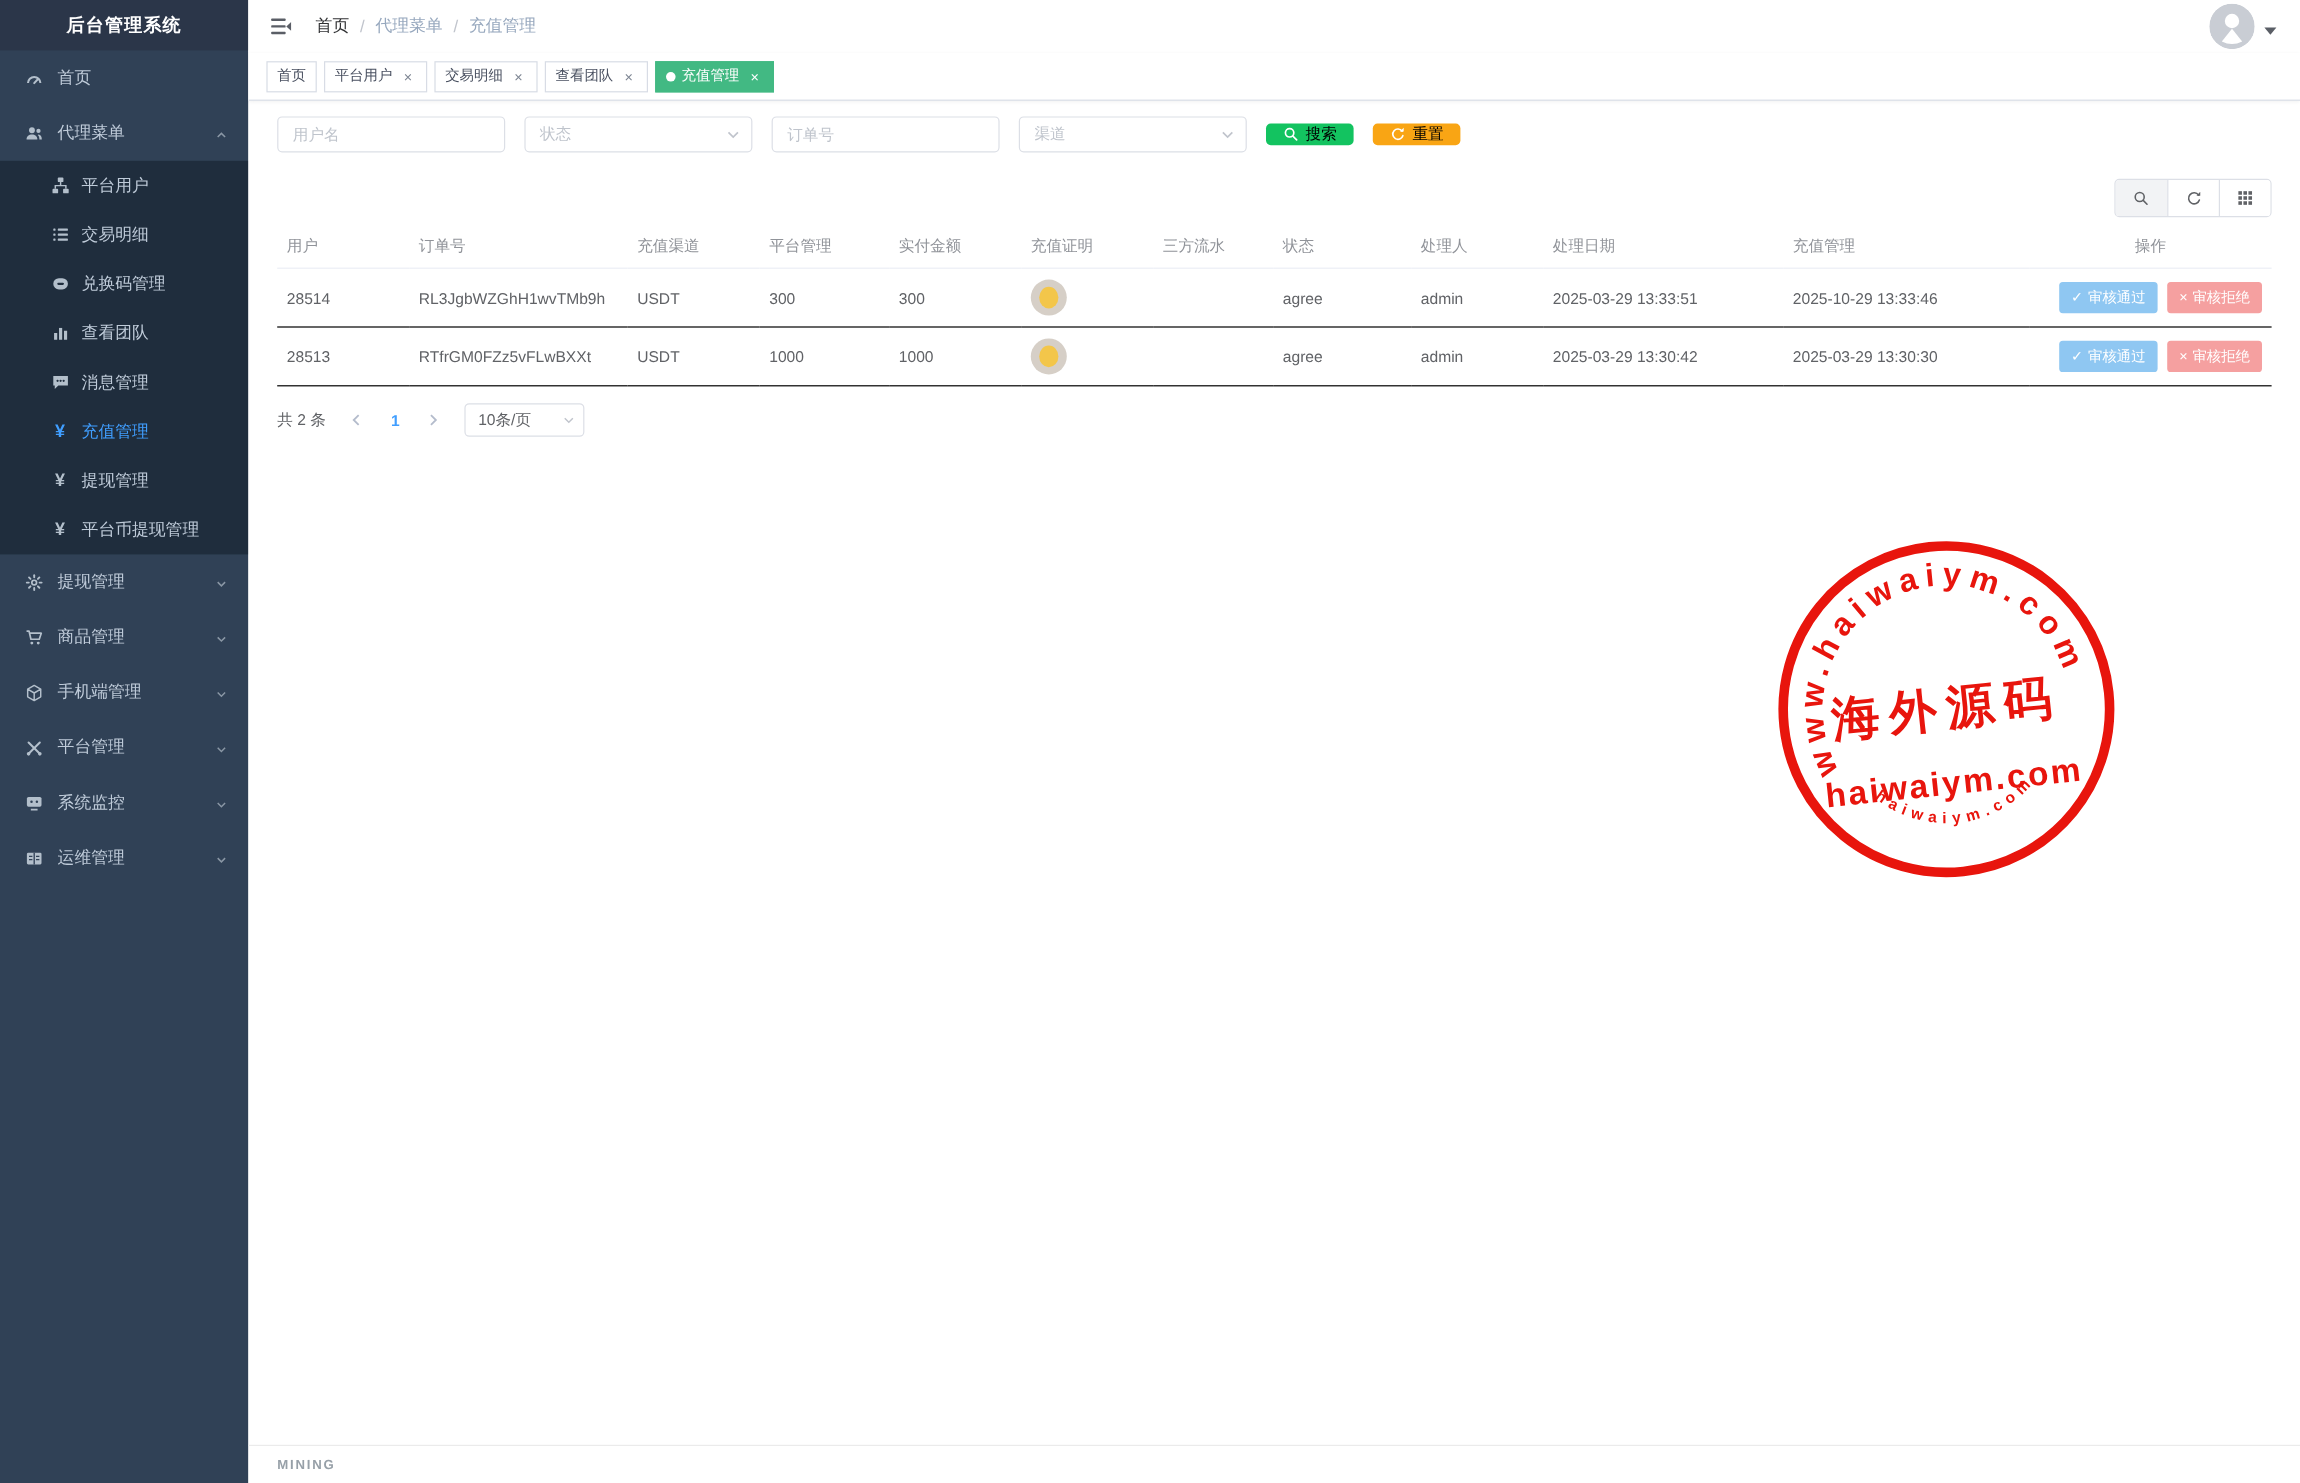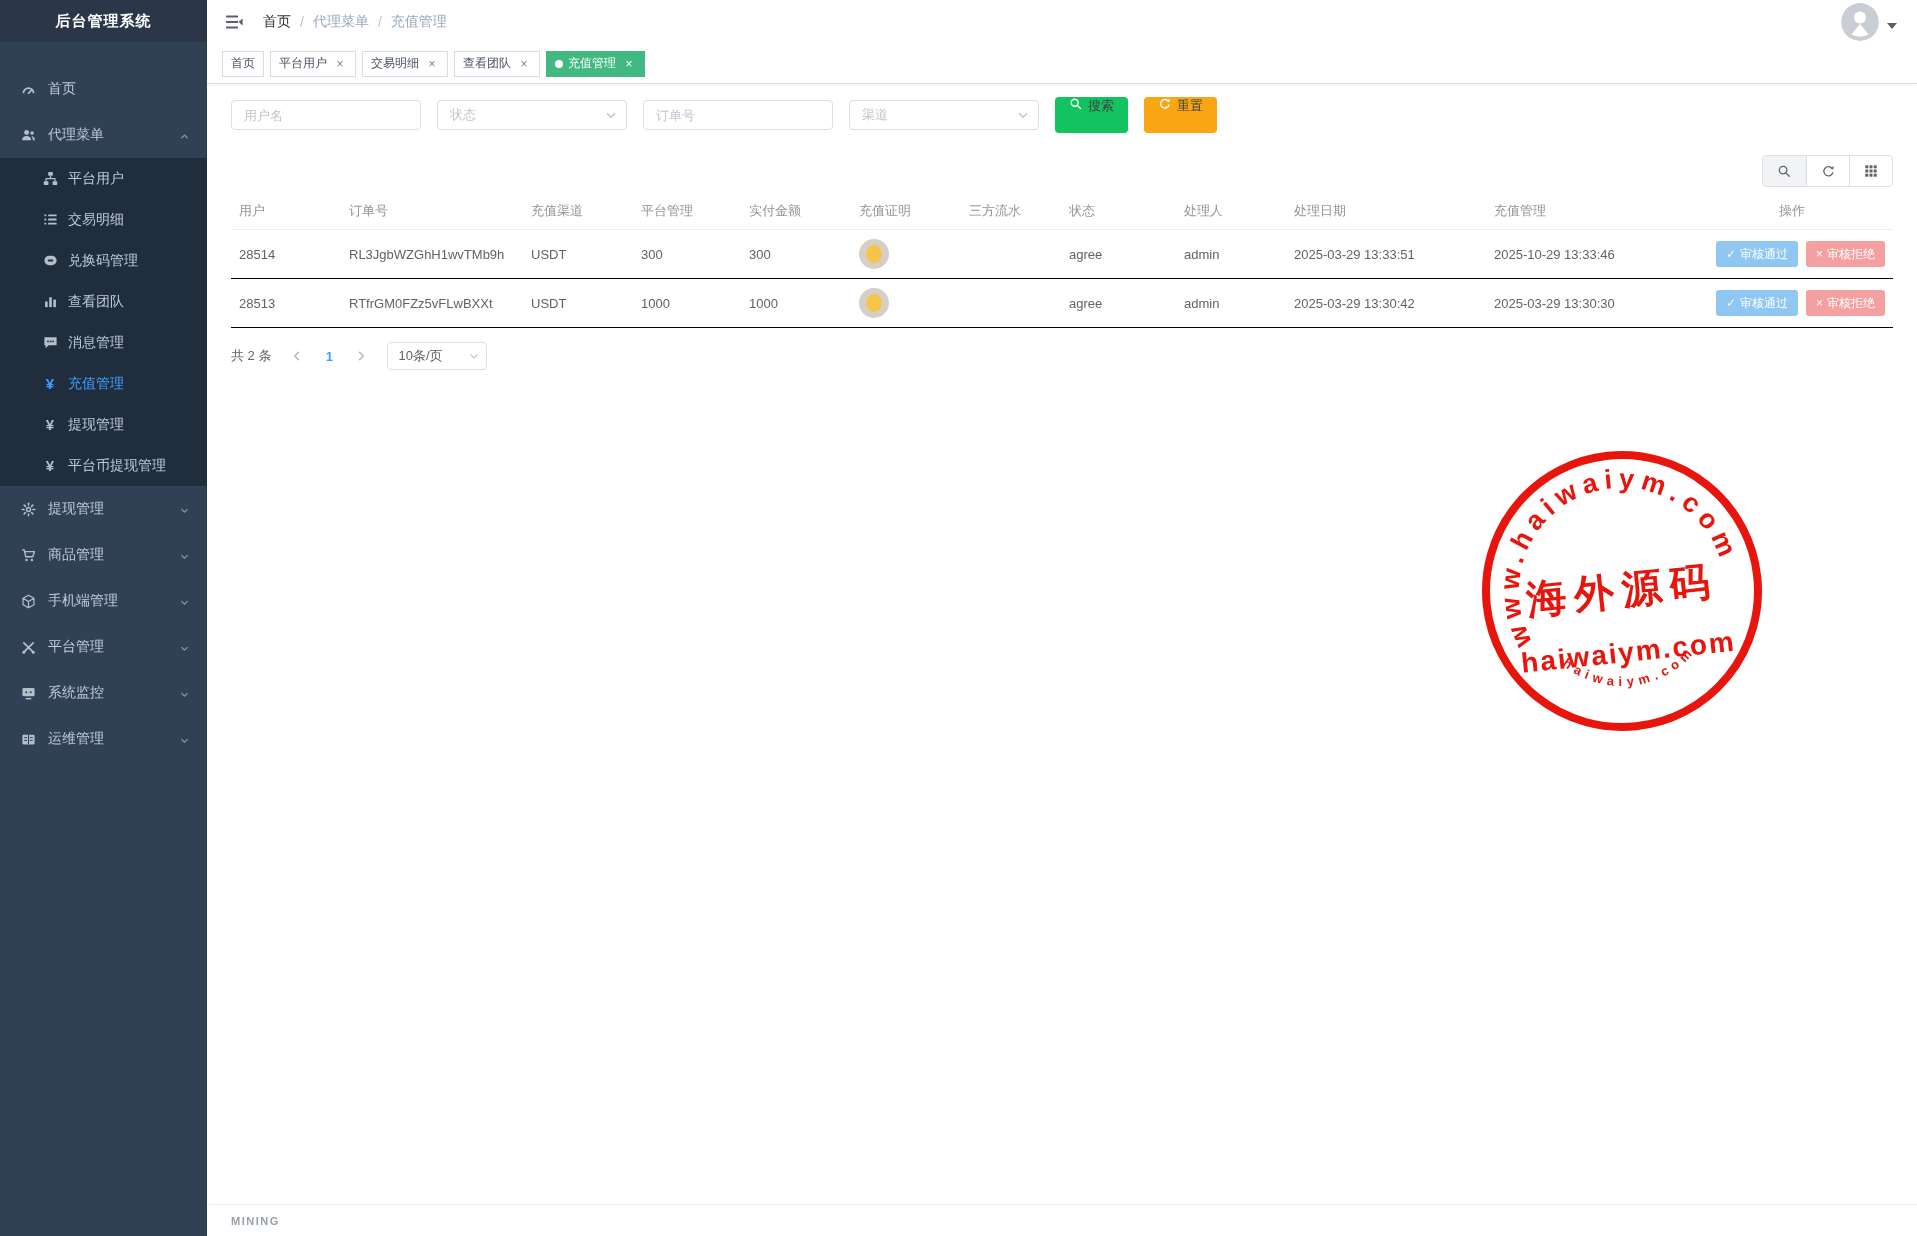--- a/index.html
+++ b/index.html
@@ -1,21 +1,21 @@
 <!DOCTYPE html>
 <html><head>
 <meta charset="utf-8">
 <style>
   * { margin:0; padding:0; box-sizing:border-box; }
   html,body { width:1917px; height:1236px; overflow:hidden; }
   body { font-family:"Liberation Sans","DejaVu Sans",sans-serif; background:#fff; color:#606266; position:relative; }
   .app { display:flex; width:100%; height:100%; }
 
   
-  .sidebar { width:207px; height:100%; background:#304156; flex:none; display:flex; flex-direction:column;gap:24px; }
+  .sidebar { width:207px; height:100%; background:#304156; flex:none; display:flex; flex-direction:column; }
   .logo { height:42px; background:#2b3649; color:#fff; font-size:15px; font-weight:bold; display:flex; align-items:center; justify-content:center; letter-spacing:1px; }
   .menu { flex:1; overflow:hidden; }
   .menu-item { height:46px; display:flex; align-items:center; padding:0 16px 0 20px; color:#bfcbd9; font-size:14px; cursor:pointer; position:relative; }
   .menu-item .mi-icon { width:16px; height:16px; margin-right:12px; color:#b3bfcb; display:inline-flex; align-items:center; justify-content:center; flex:none; font-size:14px; }
   .menu-item .mi-label { flex:1; white-space:nowrap; }
   .menu-item .mi-caret { width:12px; height:12px; color:#8a97a5; }
   .submenu { background:#1f2d3d; }
   .submenu .menu-item { height:41px; padding-left:42px; }
   .submenu .menu-item .mi-icon { margin-right:10px; }
   .menu-item.active, .menu-item.active .mi-icon { color:#409eff; }
@@ -42,21 +42,21 @@
 
   .content { flex:1; padding:13px 24px 0 24px; position:relative; overflow:hidden; }
 
   
   .filters { display:flex; align-items:center; gap:16px; }
   .f-input, .f-select { height:30px; width:190px; border:1px solid #dcdfe6; border-radius:4px; font-size:13px; color:#606266; background:#fff; }
   .f-input { padding:0 12px; outline:none; font-family:inherit; }
   .f-input::placeholder { color:#bfc4cc; }
   .f-select { display:flex; align-items:center; padding:0 8px 0 12px; cursor:pointer; }
   .f-select .ph { color:#bfc4cc; flex:1; }
-  .btn { height:36px; border:none; border-radius:4px; color:#404040; font-size:13px; padding:0 14px; display:inline-flex; align-items:flex-start; gap:5px; cursor:pointer; font-family:inherit; }
+  .btn { height:18px; border:none; border-radius:4px; color:#000000; font-size:13px; padding:0 14px; display:inline-flex; align-items:center; gap:5px; cursor:pointer; font-family:inherit; }
   .btn.green { background:#13c360; }
   .btn.orange { background:#f9a514; }
 
   
   .table-toolbar { margin-top:22px; display:flex; justify-content:flex-end; }
   .btn-group { display:flex; border:1px solid #dcdfe6; border-radius:4px; overflow:hidden; }
   .tool-btn { width:43px; height:30px; background:#fff; display:flex; align-items:center; justify-content:center; color:#606266; cursor:pointer; border-left:1px solid #dcdfe6; }
   .tool-btn:first-child { border-left:none; background:#f2f3f5; }
 
   

